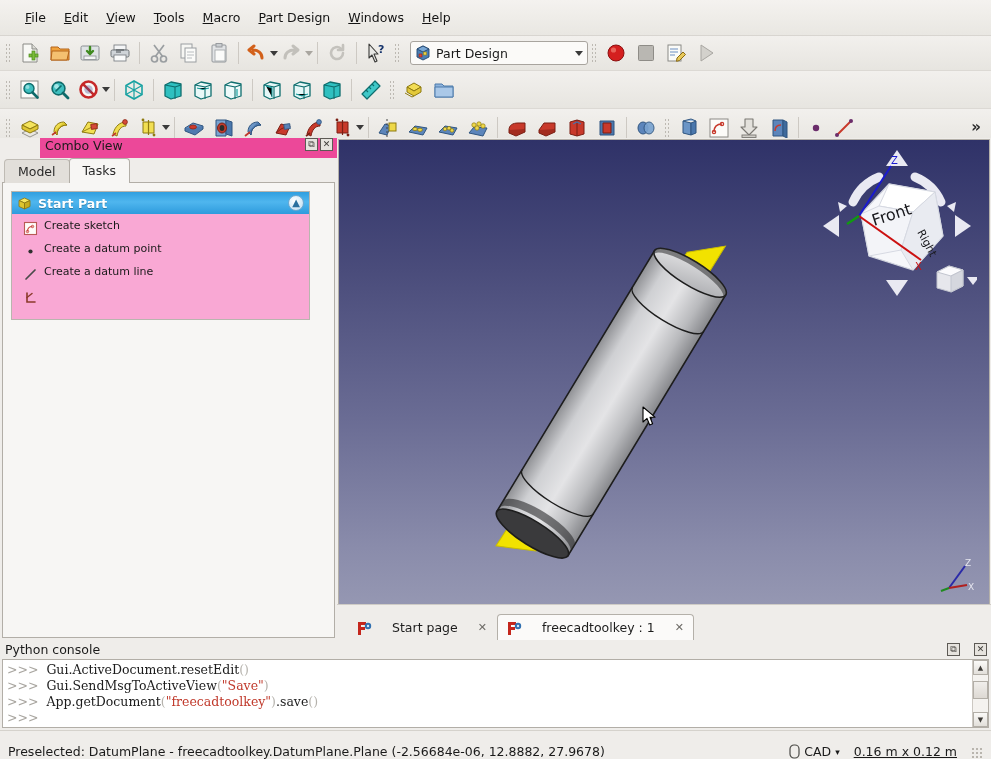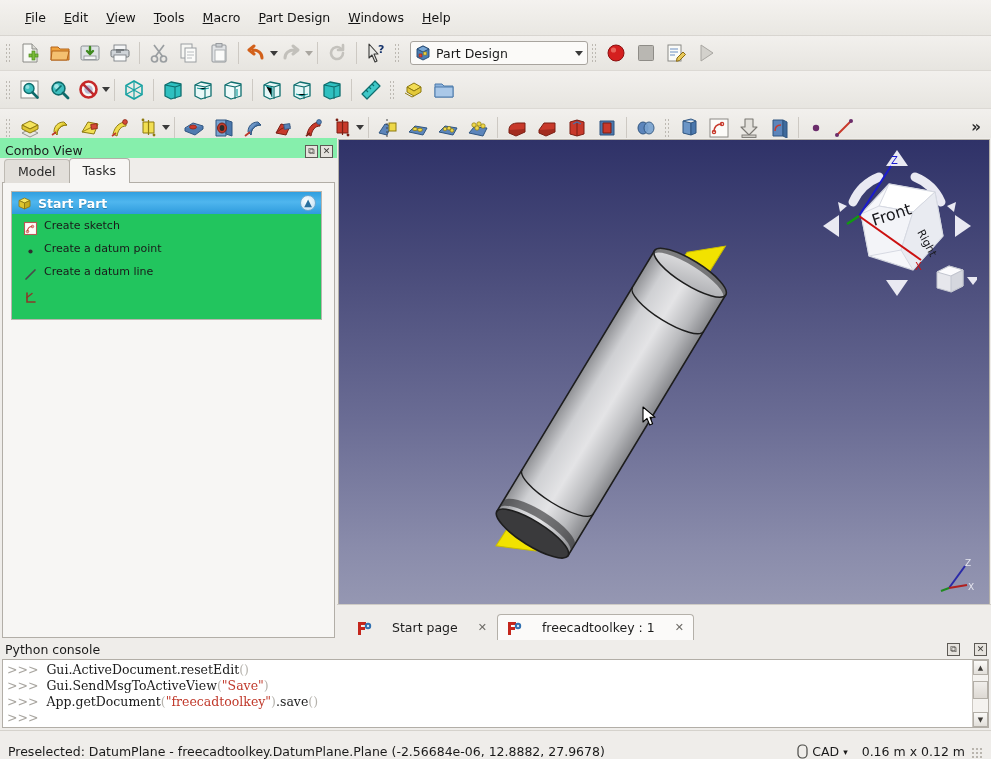--- a/index.html
+++ b/index.html
@@ -66,23 +66,24 @@
     display: flex; align-items: center; padding: 0 4px; cursor: default;
   }
   .wb-select .lbl { flex: 1; font-size: 12.5px; padding-left: 5px; }
 
   
   .main { position: absolute; left: 0; top: 138px; right: 0; bottom: 119px; display: flex; }
 
   
   .panel { width: 337px; display: flex; flex-direction: column; background: #efedea; }
   .panel-title {
-    height: 20px; display: flex; align-items: flex-end;
+    height: 20px; display: flex; align-items: flex-start;
     padding: 0 4px 0 5px; font-size: 12.5px; color: #1b1b1b;
-    background: #86efac;
+    background: #ec4899;
+    margin-left: 40px;
   }
   .panel-title .t { flex: 1; }
   .dockbtn {
     width: 13px; height: 13px; margin-left: 2px; border: 1px solid #5d5a55;
     display: flex; align-items: center; justify-content: center;
     font-size: 9px; line-height: 1; color: #3c3a36; background: #e6e3de;
     cursor: default;
   }
   .tabs-row { display: flex; align-items: flex-end; height: 24px; padding-left: 4px; }
   .tab {
@@ -90,21 +91,21 @@
     background: #e2dfda; border: 1px solid #bfbbb4; border-bottom: none;
     border-radius: 4px 4px 0 0; margin-right: -1px; color: #2a2a2a;
     position: relative; top: 1px;
   }
   .tab.active { background: #f7f6f4; border-color: #b2aea7; z-index: 2; padding-bottom: 5px; }
   .panel-body {
     flex: 1; margin: 0 2px 2px 2px; background: #f7f6f4;
     border: 1px solid #b2aea7; overflow: hidden;
   }
   .task-box {
-    margin: 8px 12px 0 8px; border: 1px solid #b9b5ae; background: #22c55e;
+    margin: 8px 24px 0 8px; border: 1px solid #b9b5ae; background: #f9a8d4;
   }
   .task-header {
     height: 22px; display: flex; align-items: center; padding: 0 5px;
     background: linear-gradient(#2f9fe0, #4fb6ee 45%, #2e9bdd);
     color: #ffffff; font-weight: bold; font-size: 12.5px;
     cursor: default;
   }
   .task-header .th-label { flex: 1; margin-left: 6px; text-shadow: 0 1px 0 rgba(0,0,0,.25); }
   .chev-btn {
     width: 16px; height: 16px; border-radius: 50%;
@@ -193,21 +194,21 @@
   }
 
   
   .statusbar {
     position: absolute; left: 0; right: 0; bottom: 0; height: 29px;
     background: #efedea; border-top: 1px solid #d5d2cc;
     display: flex; align-items: flex-end; padding: 0 8px; font-size: 12.5px;
   }
   .statusbar .msg { flex: 1; }
   .sb-unit { display: flex; align-items: center; gap: 4px; margin-right: 14px; cursor: default; }
-  .sb-dim { margin-right: 2px; }
+  .sb-dim { margin-right: 10px; text-decoration: underline; }
   .sb-grip {
     width: 12px; height: 12px; margin-left: 4px;
     background-image: radial-gradient(#b9b5ae 38%, transparent 39%);
     background-size: 4px 4px;
   }
 
   
   .cursor-arrow { position: absolute; pointer-events: none; }
 </style>
 </head>

